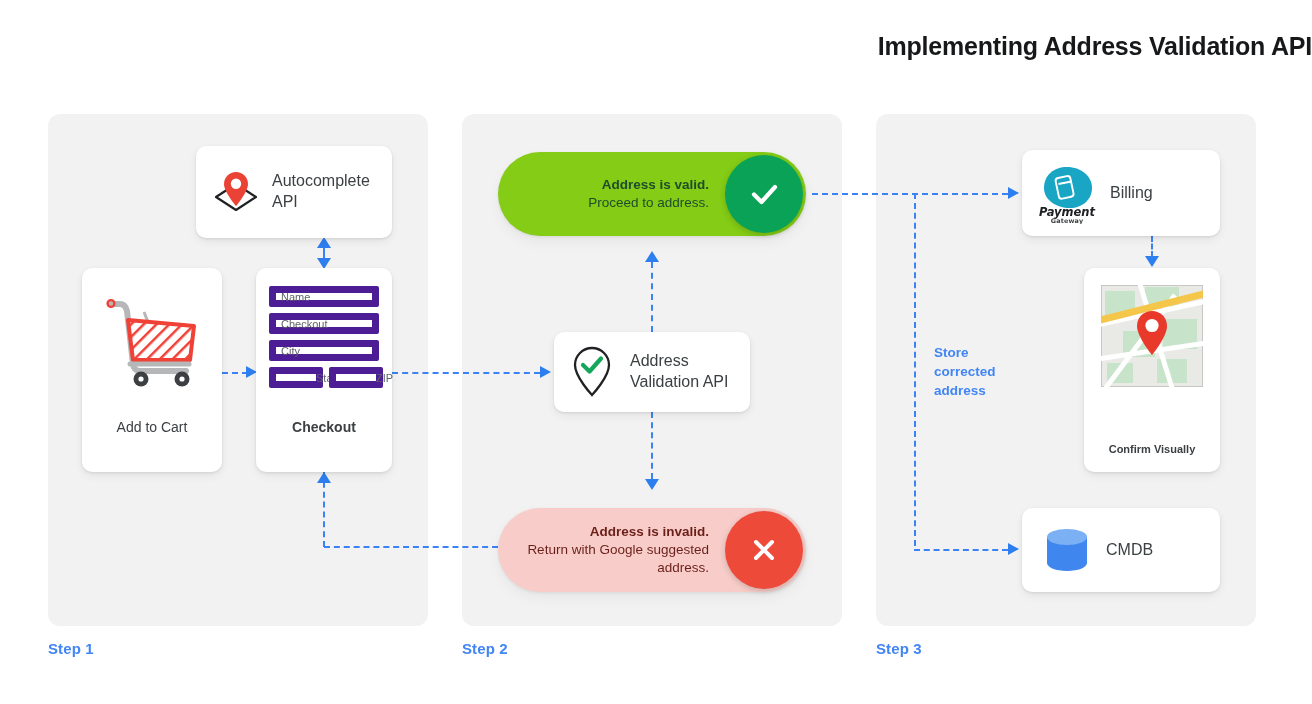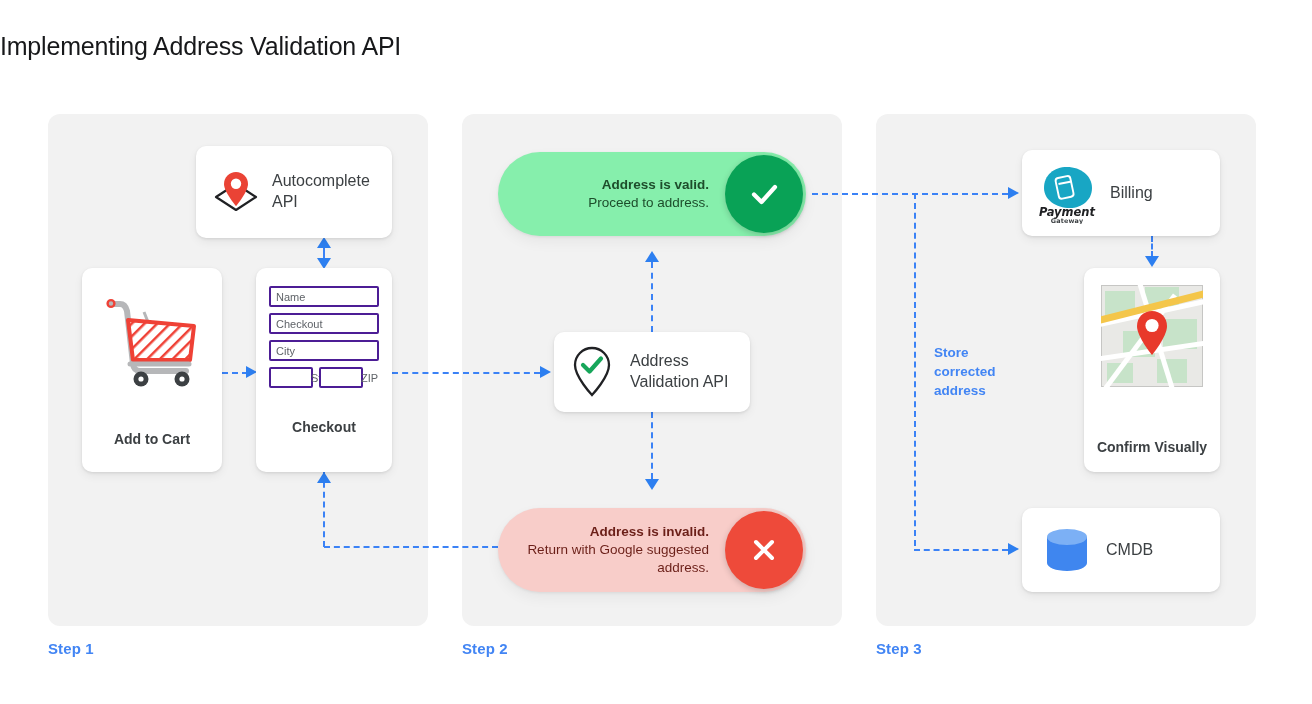--- a/index.html
+++ b/index.html
@@ -9,22 +9,22 @@
     font-family:"Liberation Sans", sans-serif;
     position:relative;
     overflow:hidden;
     -webkit-font-smoothing:antialiased;
   }
   .canvas{position:absolute;inset:0;}
 
   
   #page-title{
     position:absolute;left:0;top:32px;width:1312px;
-    text-align:left;
-    font-size:25px;font-weight:normal;color:#17181a;
+    text-align:right;
+    font-size:25px;font-weight:bold;color:#17181a;
     letter-spacing:-0.2px;
   }
 
   
   .panel{
     position:absolute;
     background:#f2f2f2;
     border-radius:12px;
   }
   #panel-1{left:48px;top:114px;width:380px;height:512px;}
@@ -58,48 +58,48 @@
     left:196px;top:146px;width:196px;height:92px;
     display:flex;align-items:center;gap:10px;padding:0 14px;
   }
   #card-autocomplete .card-title{font-size:16px;}
 
   #card-addtocart{
     left:82px;top:268px;width:140px;height:204px;
     display:flex;flex-direction:column;align-items:center;
     justify-content:flex-start;padding-top:22px;
   }
-  #card-addtocart .card-title{margin-top:auto;margin-bottom:24px;font-weight:bold;font-size:14px;}
+  #card-addtocart .card-title{margin-top:auto;margin-bottom:36px;font-weight:normal;font-size:14px;}
 
   #card-checkout{
     left:256px;top:268px;width:136px;height:204px;
     display:flex;flex-direction:column;align-items:center;
     padding-top:18px;
   }
   .form-field{
     box-sizing:border-box;
     height:21px;width:110px;
-    border:2px solid #4c1d95;border-radius:2px;background:#fff;
+    border:7px solid #4c1d95;border-radius:2px;background:#fff;
     font-size:11px;color:#5f6368;
     display:flex;align-items:center;padding-left:5px;
     margin-bottom:6px;
   }
   .field-row{display:flex;gap:6px;width:110px;}
   .field-row .form-field{width:40px;margin-bottom:0;padding-left:40px;}
   #card-checkout .card-title{margin-top:auto;margin-bottom:36px;font-weight:bold;font-size:14px;}
 
   
   .pill{
     position:absolute;border-radius:48px;
     display:flex;align-items:center;
     box-shadow:0 1px 3px rgba(0,0,0,.07),0 6px 14px rgba(0,0,0,.05);
   }
   #pill-valid{
     left:498px;top:152px;width:308px;height:84px;
-    background:#86efac;
+    background:#84cc16;
   }
   #pill-invalid{
     left:498px;top:508px;width:308px;height:84px;
     background:#f8cdc9;
   }
   .pill-text{
     flex:1;text-align:right;padding-right:16px;
     font-size:13.5px;line-height:1.32;
   }
   #pill-valid .pill-text{color:#1d4d2b;}
@@ -122,21 +122,21 @@
   
   #card-billing{
     left:1022px;top:150px;width:198px;height:86px;
     display:flex;align-items:center;gap:12px;padding:0 14px;
   }
   #card-confirm{
     left:1084px;top:268px;width:136px;height:204px;
     display:flex;flex-direction:column;align-items:center;padding-top:17px;
   }
   #card-confirm .card-title{
-    margin-top:auto;margin-bottom:16px;font-weight:bold;font-size:14px;text-align:center;line-height:1.3;
+    margin-top:auto;margin-bottom:16px;font-weight:bold;font-size:11px;text-align:center;line-height:1.3;
   }
   #card-cmdb{
     left:1022px;top:508px;width:198px;height:84px;
     display:flex;align-items:center;gap:14px;padding:0 20px;
   }
   #store-note{
     position:absolute;left:934px;top:343px;width:92px;
     font-size:13.5px;font-weight:bold;color:#4285f4;line-height:1.42;
   }
 

